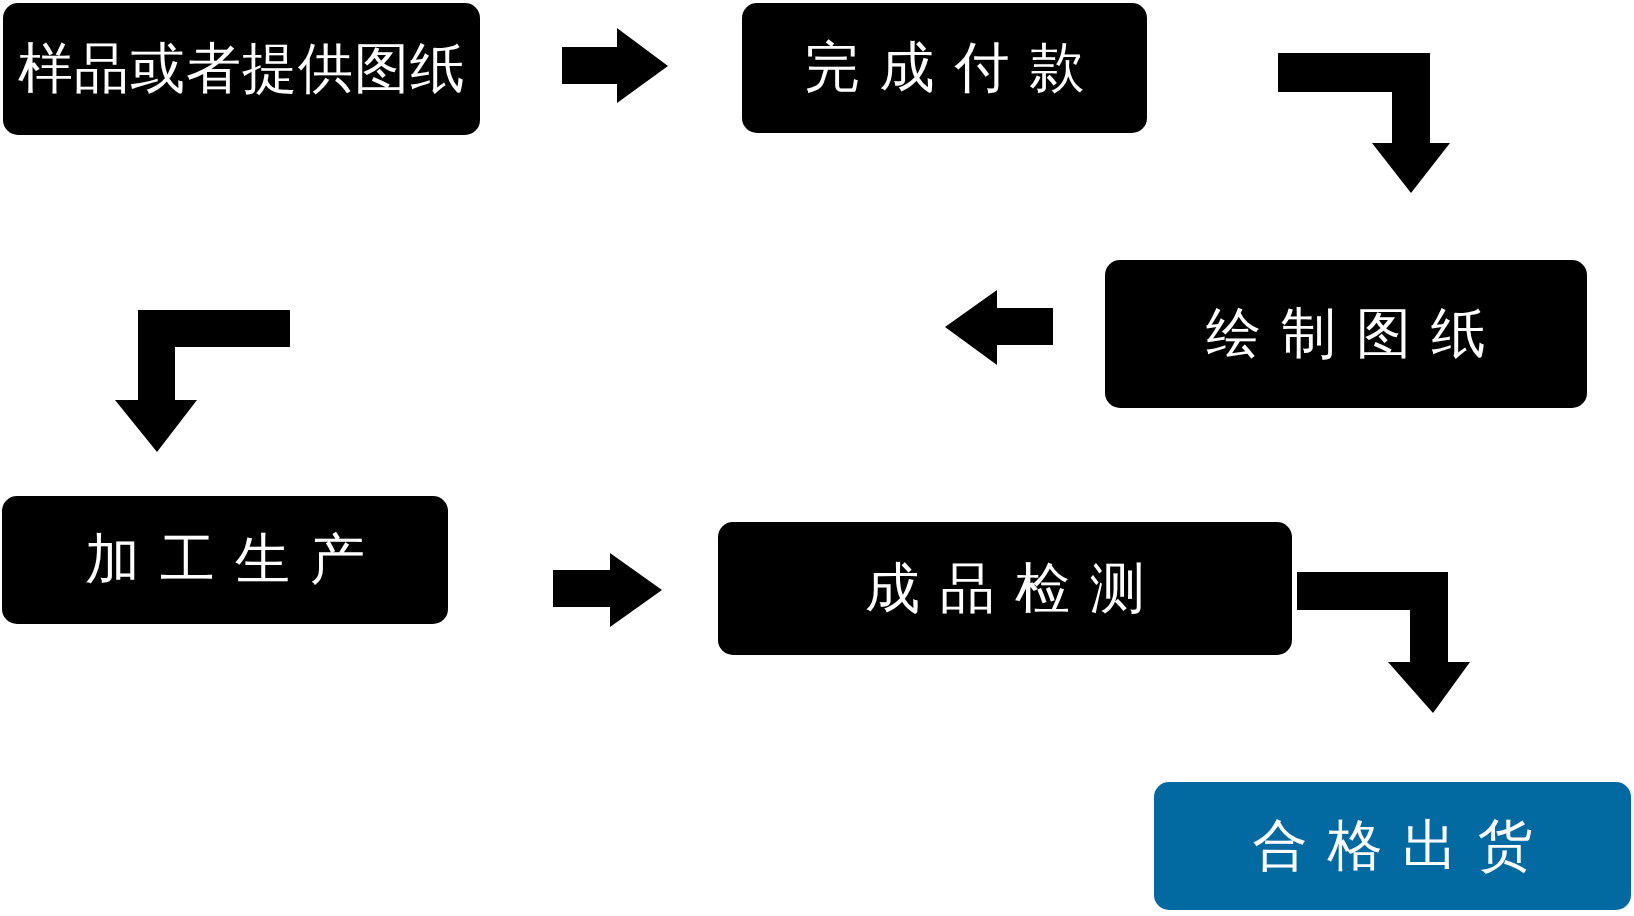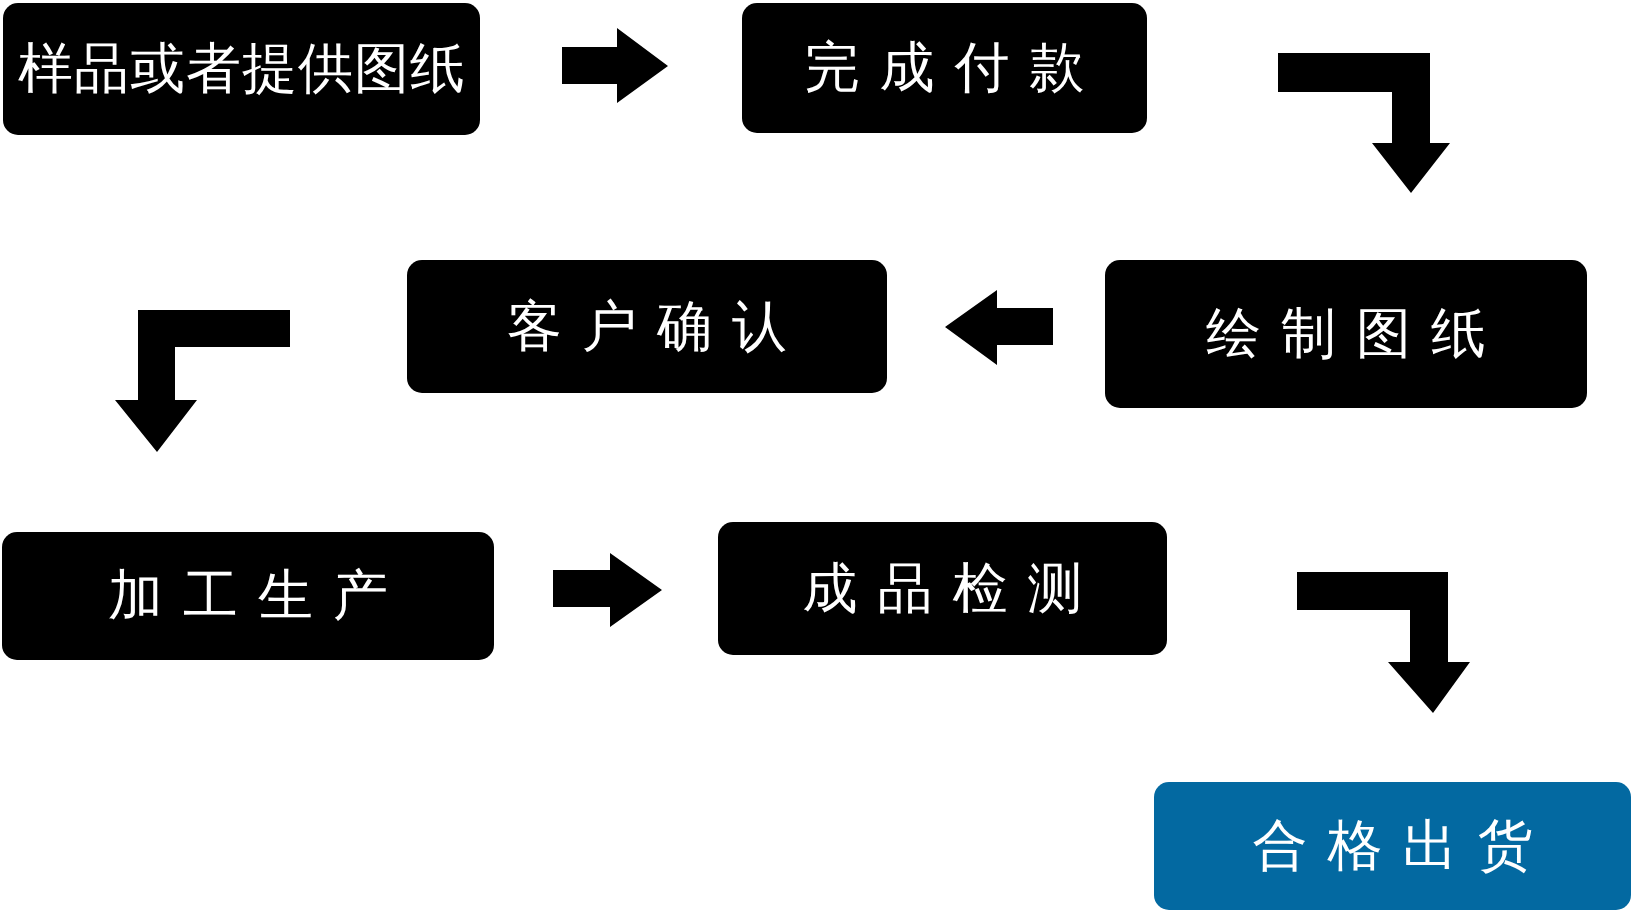--- a/index.html
+++ b/index.html
@@ -37,22 +37,22 @@
   }
   .connector {
     position: absolute;
     display: block;
   }
   
   #step1 { left: 3px;    top: 3px;   width: 477px; height: 132px; }
   #step2 { left: 742px;  top: 3px;   width: 405px; height: 130px; }
   #step3 { left: 1105px; top: 260px; width: 482px; height: 148px; }
   #step4 { left: 407px;  top: 260px; width: 480px; height: 133px; }
-  #step5 { left: 2px;    top: 532px; width: 492px; height: 128px; }
-  #step6 { left: 718px;  top: 522px; width: 449px; height: 133px; }
+  #step5 { left: 2px;    top: 496px; width: 446px; height: 128px; }
+  #step6 { left: 718px;  top: 522px; width: 574px; height: 133px; }
   #step7 { left: 1154px; top: 782px; width: 477px; height: 128px; }
   
   #arrow1 { left: 562px;  top: 28px;  }
   #elbow1 { left: 1278px; top: 53px;  }
   #arrowL { left: 945px;  top: 290px; }
   #elbow2 { left: 115px;  top: 310px; }
   #arrow2 { left: 553px;  top: 553px; }
   #elbow3 { left: 1297px; top: 572px; }
 </style>
 </head>
@@ -77,23 +77,20 @@
   </svg>
 
   <div class="flow-box" id="step3" style="background: rgb(0, 0, 0); color: rgb(255, 255, 255);">
     <span>绘制图纸</span>
   </div>
 
   <svg class="connector" id="arrowL" width="108" height="75" viewBox="0 0 108 75">
     <polygon points="0,37 52,0 52,18 108,18 108,55 52,55 52,75" fill="#000000"></polygon>
   </svg>
 
-  <div class="flow-box" id="step4" style="background: rgb(0, 0, 0); color: rgb(255, 255, 255);">
-    <span>客户确认</span>
-  </div>
 
   <svg class="connector" id="elbow2" width="175" height="142" viewBox="0 0 175 142">
     <polygon points="23,0 175,0 175,37 60,37 60,90 82,90 42,142 0,90 23,90" fill="#000000"></polygon>
   </svg>
 
   <div class="flow-box" id="step5" style="background: rgb(0, 0, 0); color: rgb(255, 255, 255);">
     <span>加工生产</span>
   </div>
 
   <svg class="connector" id="arrow2" width="109" height="74" viewBox="0 0 109 74">

